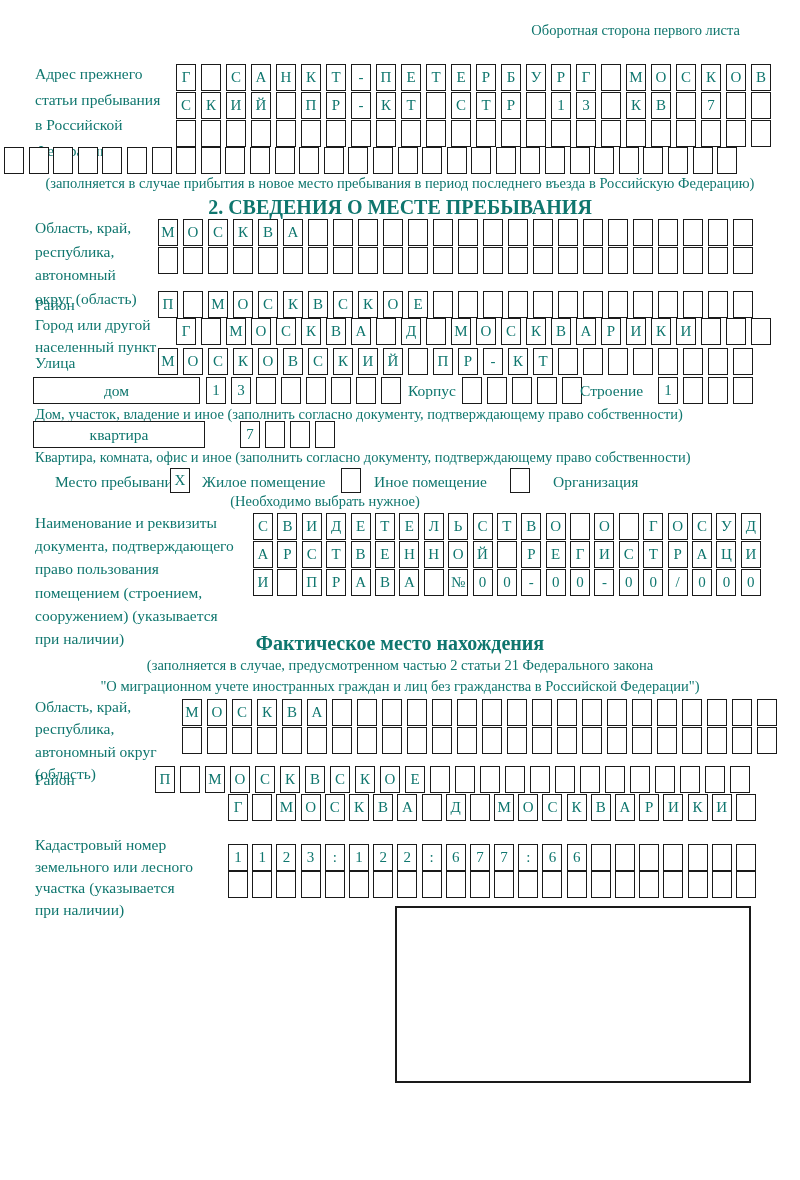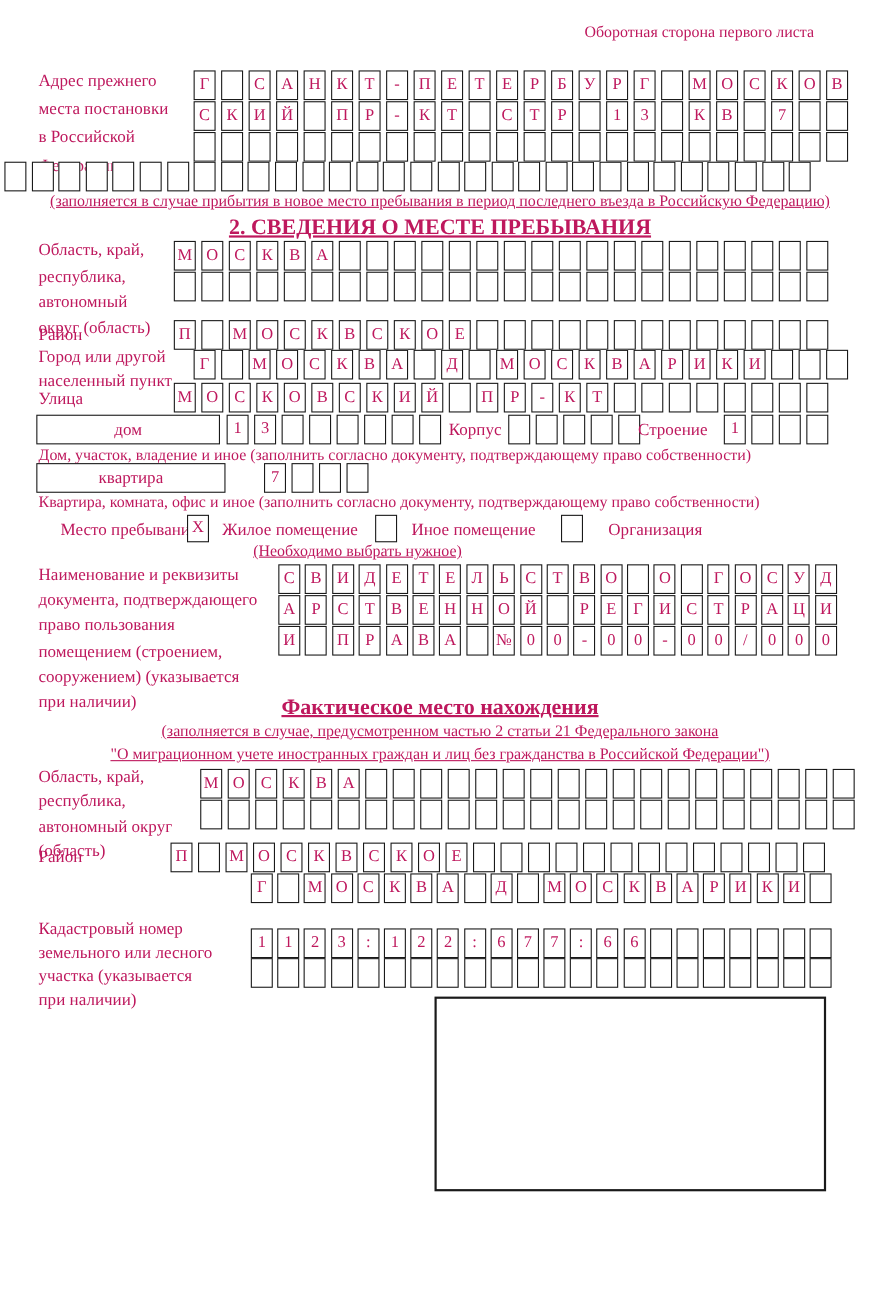--- a/index.html
+++ b/index.html
@@ -1,24 +1,24 @@
 <!DOCTYPE html>
 <html><head>
 <meta charset="utf-8">
 <style>
   html,body{margin:0;padding:0;background:#ffffff;}
   .page{
     position:relative;width:800px;height:1180px;background:#ffffff;
-    font-family:"Liberation Serif","DejaVu Serif",serif;color:#be185d;overflow:hidden;
+    font-family:"Liberation Serif","DejaVu Serif",serif;color:#0f766e;overflow:hidden;
   }
   .abs{position:absolute;}
   .lbl{font-size:15.5px;line-height:24px;white-space:nowrap;}
   .lbl div{white-space:nowrap;}
   .note{font-size:14.5px;white-space:nowrap;}
-  .center{text-align:center;text-decoration:underline;}
+  .center{text-align:center;}
   .title{font-size:20px;font-weight:bold;white-space:nowrap;}
   .row{display:flex;gap:5px;}
   .cell{
     width:20px;height:27px;box-sizing:border-box;border:1.7px solid #1a1a1a;
     display:inline-flex;align-items:center;justify-content:center;
     font-size:15px;flex:0 0 auto;background:#fff;
   }
   .g21{gap:4.4px;} .g22{gap:4.2px;} .g30{gap:4.6px;}
   .wbox{
     box-sizing:border-box;border:1.7px solid #1a1a1a;height:27px;
@@ -33,21 +33,21 @@
 </style>
 </head>
 <body>
 
 <div class="page">
 
   <div class="abs note" style="top:22px;right:60px;">Оборотная сторона первого листа</div>
 
   <div class="abs lbl" style="left:35px;top:61px;line-height:25.5px;">
     <div>Адрес прежнего</div>
-    <div>места постановки</div>
+    <div>статьи пребывания</div>
     <div>в Российской</div>
     <div>Федерации</div>
   </div>
   <div class="abs row" style="left:176px;top:64px;">
       <span class="cell">Г</span>
       <span class="cell"></span>
       <span class="cell">С</span>
       <span class="cell">А</span>
       <span class="cell">Н</span>
       <span class="cell">К</span>

